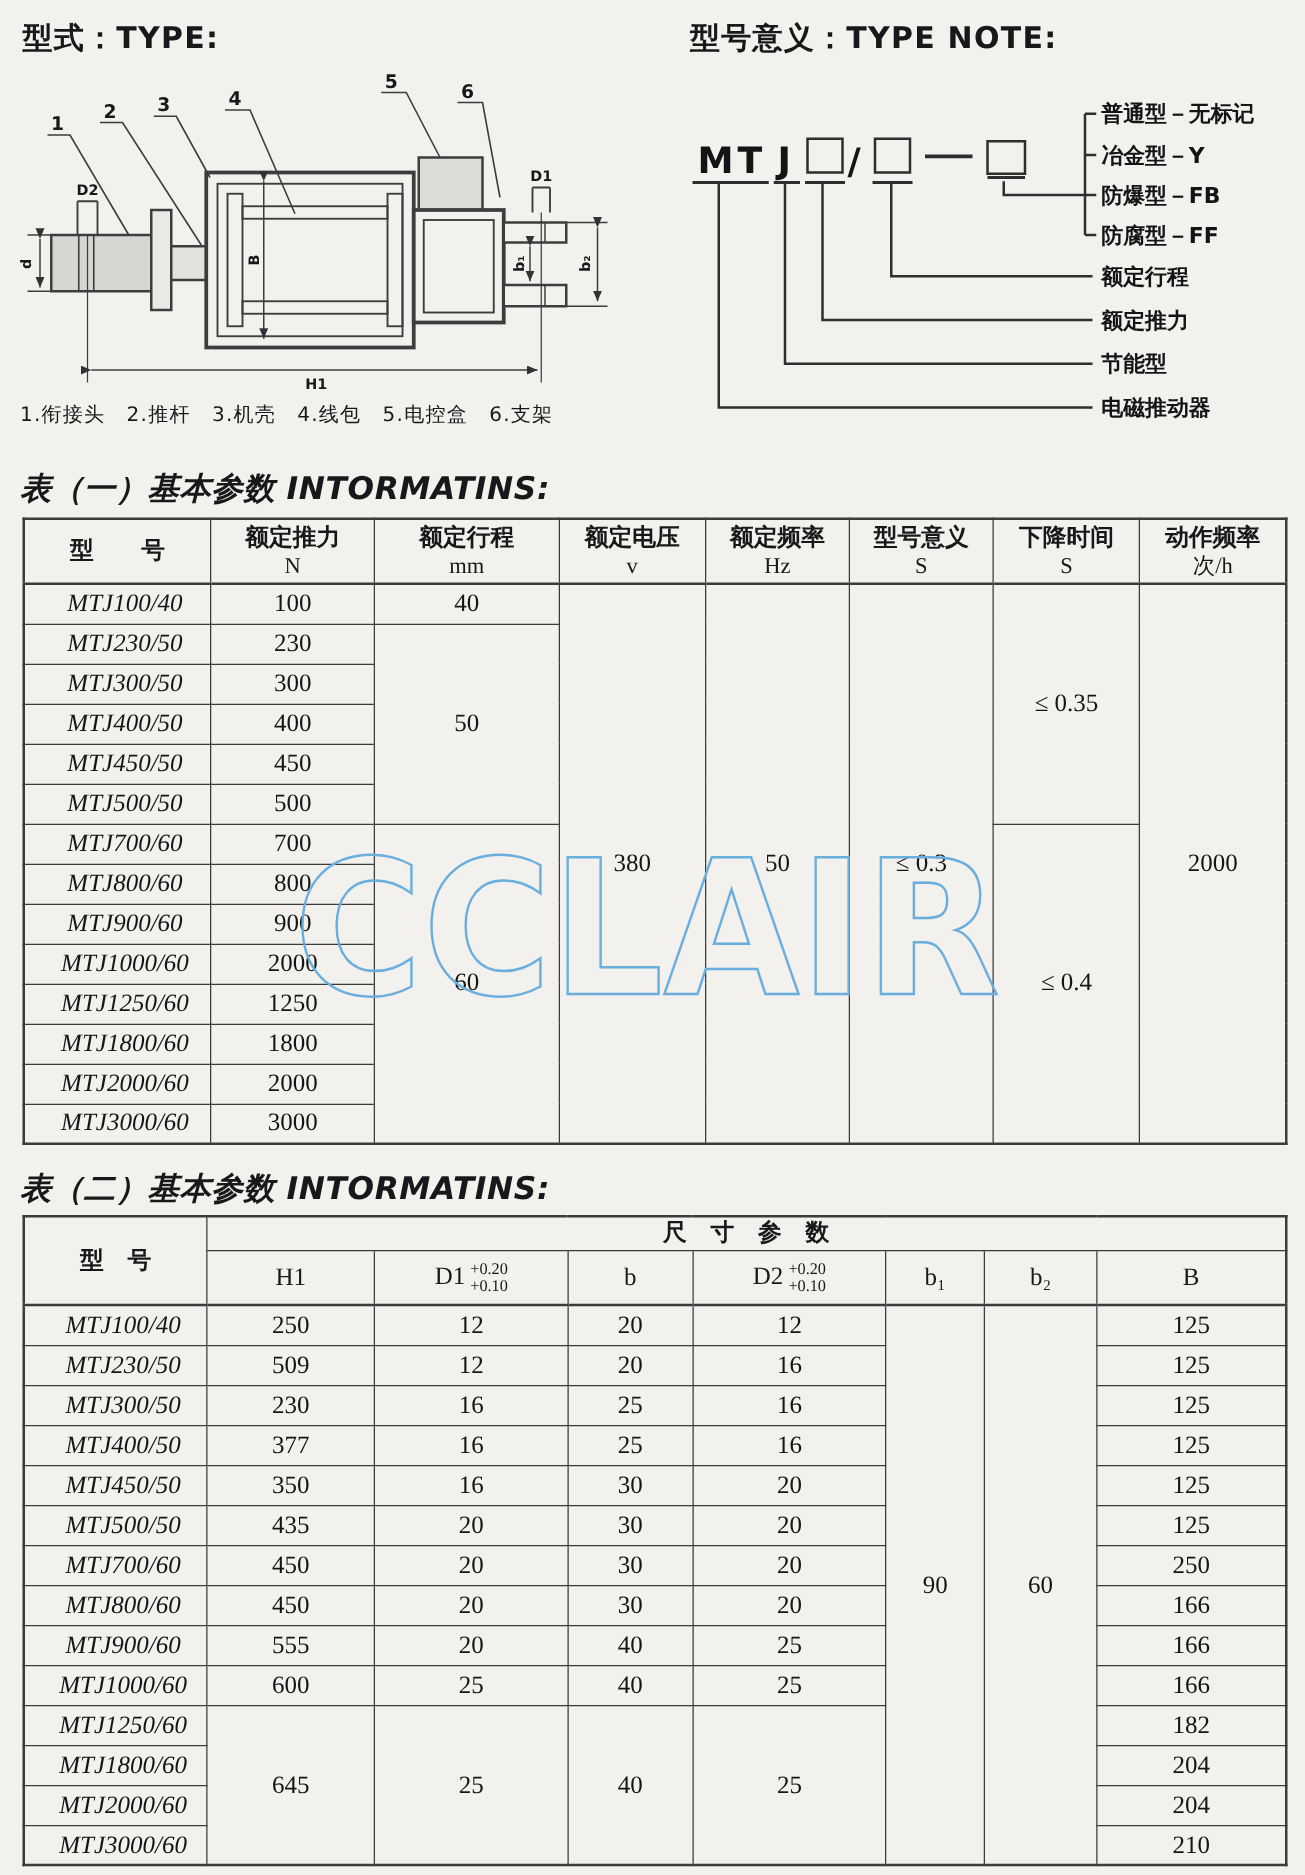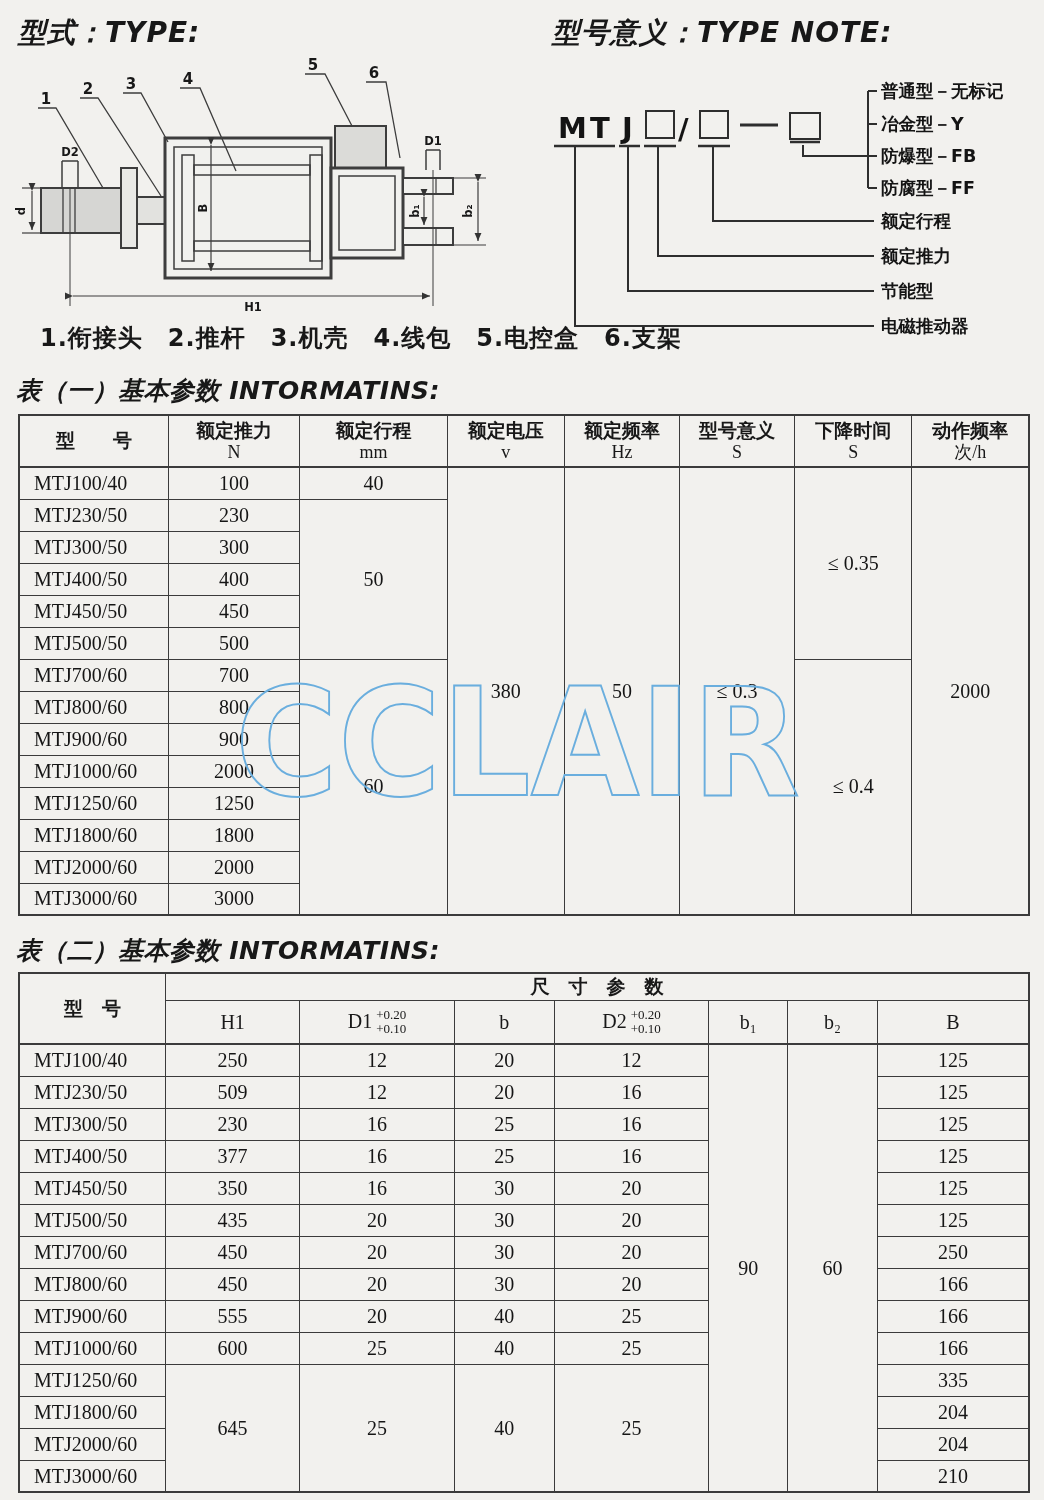--- a/index.html
+++ b/index.html
@@ -2,34 +2,34 @@
 <html><head>
 <meta charset="utf-8">
 <style>
   html,body{margin:0;padding:0;}
   body{
     width:1044px;height:1500px;position:relative;overflow:hidden;
     background:#f2f1ee;color:#181818;
     font-family:"DejaVu Sans","Liberation Sans",sans-serif;
   }
   .abs{position:absolute;}
-  .h-title{font-size:28px;font-weight:800;letter-spacing:1px;white-space:nowrap;font-style:italic;}
-  .fig-caption{font-size:24px;font-weight:700;letter-spacing:1px;white-space:nowrap;margin-left:24px;}
+  .h-title{font-size:24px;font-weight:800;letter-spacing:1px;white-space:nowrap;}
+  .fig-caption{font-size:16px;font-weight:400;letter-spacing:1px;white-space:nowrap;}
   .tbl-title{font-size:25px;font-weight:800;letter-spacing:.5px;white-space:nowrap;font-style:italic;}
 
   table{border-collapse:collapse;table-layout:fixed;width:1012px;background:transparent;}
   table, th, td{border:1.7px solid #3b3b3b;}
   table{border-width:2.5px;}
   th{font-size:19px;font-weight:700;padding:2px 1px;vertical-align:middle;text-align:center;}
   td{font-family:"Liberation Serif","DejaVu Serif",serif;font-size:20px;text-align:center;
      vertical-align:middle;padding:0 2px;color:#151515;}
   thead th{border-bottom-width:2.3px;}
   .unit{font-family:"Liberation Serif","DejaVu Serif",serif;font-size:18px;font-weight:400;margin-top:1px;line-height:1.05;}
   .zh{line-height:1.15;}
-  #t1 tbody td:first-child, #t2 tbody td:first-child{text-align:left;padding-left:14px;}
+  #t1 tbody td:first-child, #t2 tbody td:first-child{text-align:center;padding-left:14px;font-style:italic;}
   #t1 thead tr{height:52px;}
   #t2 .group-row{height:26px;}
   #t2 .sub-row{height:44px;}
   .dim{font-family:"Liberation Serif","DejaVu Serif",serif;font-size:20px;font-weight:400;}
   .tol{display:inline-flex;flex-direction:column;font-family:"Liberation Serif","DejaVu Serif",serif;
        font-size:13px;font-weight:400;line-height:1.1;vertical-align:middle;margin-left:4px;text-align:left;}
   .watermark{pointer-events:none;z-index:9;}
   svg text{font-family:"DejaVu Sans","Liberation Sans",sans-serif;}
 </style>
 </head>
@@ -413,21 +413,21 @@
         <td>40</td>
         <td>25</td>
         <td>166</td>
       </tr>
       <tr style="height: 32px;">
         <td>MTJ1250/60</td>
         <td rowspan="4">645</td>
         <td rowspan="4">25</td>
         <td rowspan="4">40</td>
         <td rowspan="4">25</td>
-        <td>335</td>
+        <td>182</td>
       </tr>
       <tr style="height: 32px;">
         <td>MTJ1800/60</td>
         <td>204</td>
       </tr>
       <tr style="height: 32px;">
         <td>MTJ2000/60</td>
         <td>204</td>
       </tr>
       <tr style="height: 32px;">

